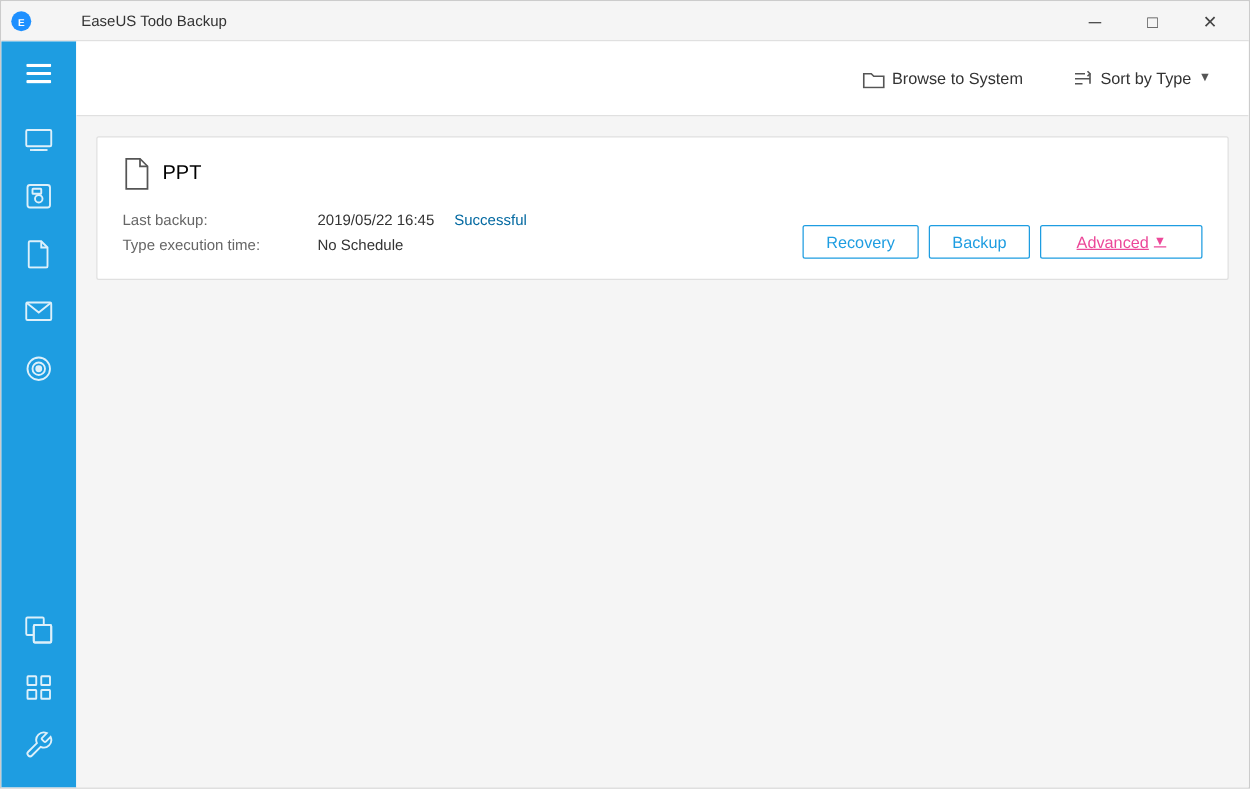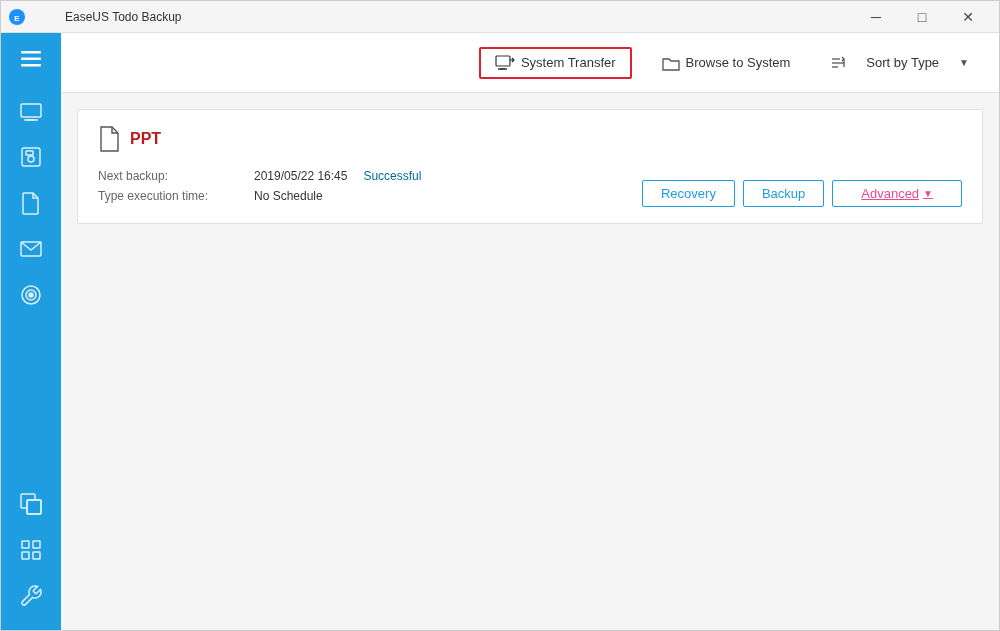--- a/index.html
+++ b/index.html
@@ -159,21 +159,21 @@
       border: none;
       background: none;
       color: #333;
       font-size: 13px;
       cursor: pointer;
     }
 
     .sort-btn {
       display: flex;
       align-items: center;
-      gap: 20px;
+      gap: 6px;
       padding: 6px 10px;
       border: none;
       background: none;
       color: #333;
       font-size: 13px;
       cursor: pointer;
     }
 
     .content-area {
       flex: 1;
@@ -190,22 +190,22 @@
 
     .backup-card-header {
       display: flex;
       align-items: center;
       gap: 10px;
       margin-bottom: 12px;
     }
 
     .backup-card-title {
       font-size: 16px;
-      font-weight: 700;
-      color: #b91c1c;
+      font-weight: 400;
+      color: #000000;
     }
 
     .backup-card-info {
       display: flex;
       flex-direction: column;
       gap: 6px;
     }
 
     .info-row {
       display: flex;
@@ -367,29 +367,20 @@
           </svg>
         </div>
       </div>
     </div>
 
     <div class="main-content">
 
       <div class="toolbar">
         <div class="toolbar-spacer"></div>
 
-        <button class="system-transfer-btn">
-          <svg width="20" height="16" viewBox="0 0 20 16" fill="none" stroke="#333" stroke-width="1.2">
-            <rect x="1" y="1" width="14" height="10" rx="1"></rect>
-            <line x1="5" y1="14" x2="10" y2="14"></line>
-            <line x1="3" y1="14" x2="12" y2="14" stroke-width="1.5"></line>
-            <path d="M17 3l2 2-2 2M19 5h-5" stroke="#333" stroke-width="1.2"></path>
-          </svg>
-          <span>System Transfer</span>
-        </button>
 
         <button class="browse-recover-btn">
           <svg width="18" height="16" viewBox="0 0 18 16" fill="none" stroke="#555" stroke-width="1.3">
             <path d="M1 4h6l2 2h8v9H1z"></path>
           </svg>
           <span>Browse to System</span>
         </button>
 
         <button class="sort-btn">
           <svg width="16" height="16" viewBox="0 0 16 16" fill="none" stroke="#555" stroke-width="1.3">
@@ -409,21 +400,21 @@
           <div class="backup-card-header">
             <svg width="22" height="26" viewBox="0 0 22 26" fill="none" stroke="#555" stroke-width="1.4">
               <path d="M3 1h11l6 6v18H3z"></path>
               <polyline points="14,1 14,7 20,7"></polyline>
             </svg>
             <span class="backup-card-title">PPT</span>
           </div>
           <div class="backup-card-bottom">
             <div class="backup-card-info">
               <div class="info-row">
-                <span class="info-label">Next backup:</span>
+                <span class="info-label">Last backup:</span>
                 <span class="info-value">2019/05/22 16:45</span>
                 <span class="info-value success">Successful</span>
               </div>
               <div class="info-row">
                 <span class="info-label">Type execution time:</span>
                 <span class="info-value">No Schedule</span>
               </div>
             </div>
             <div class="card-actions">
               <button class="action-btn">Recovery</button>

